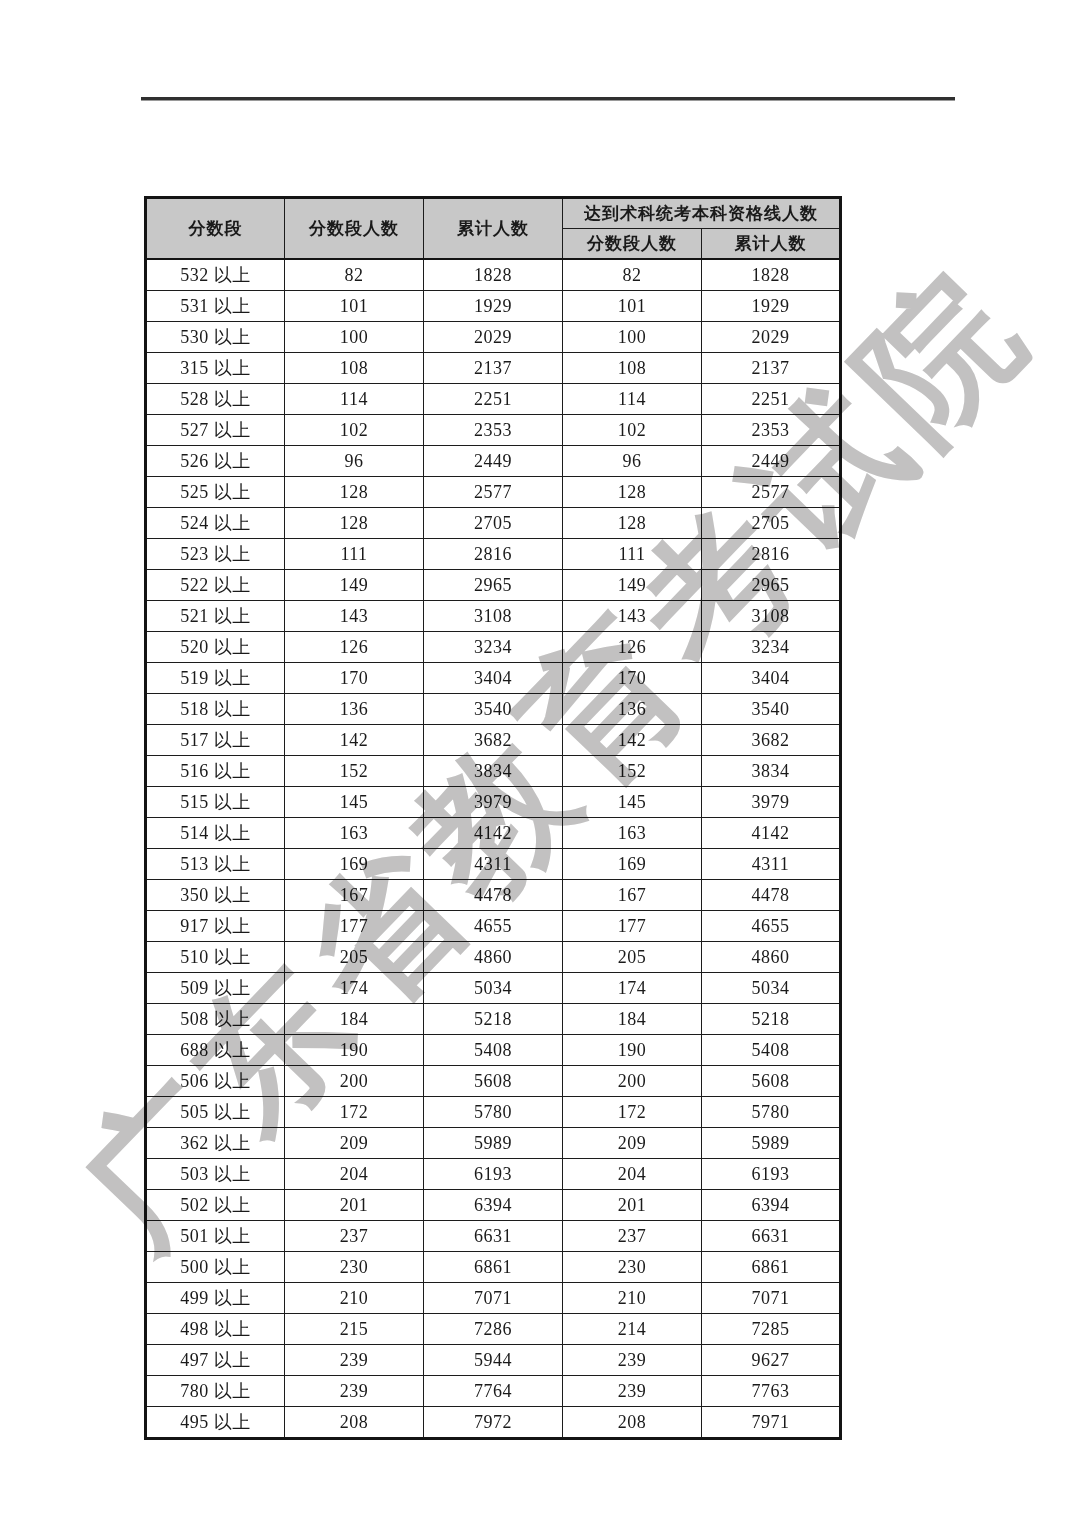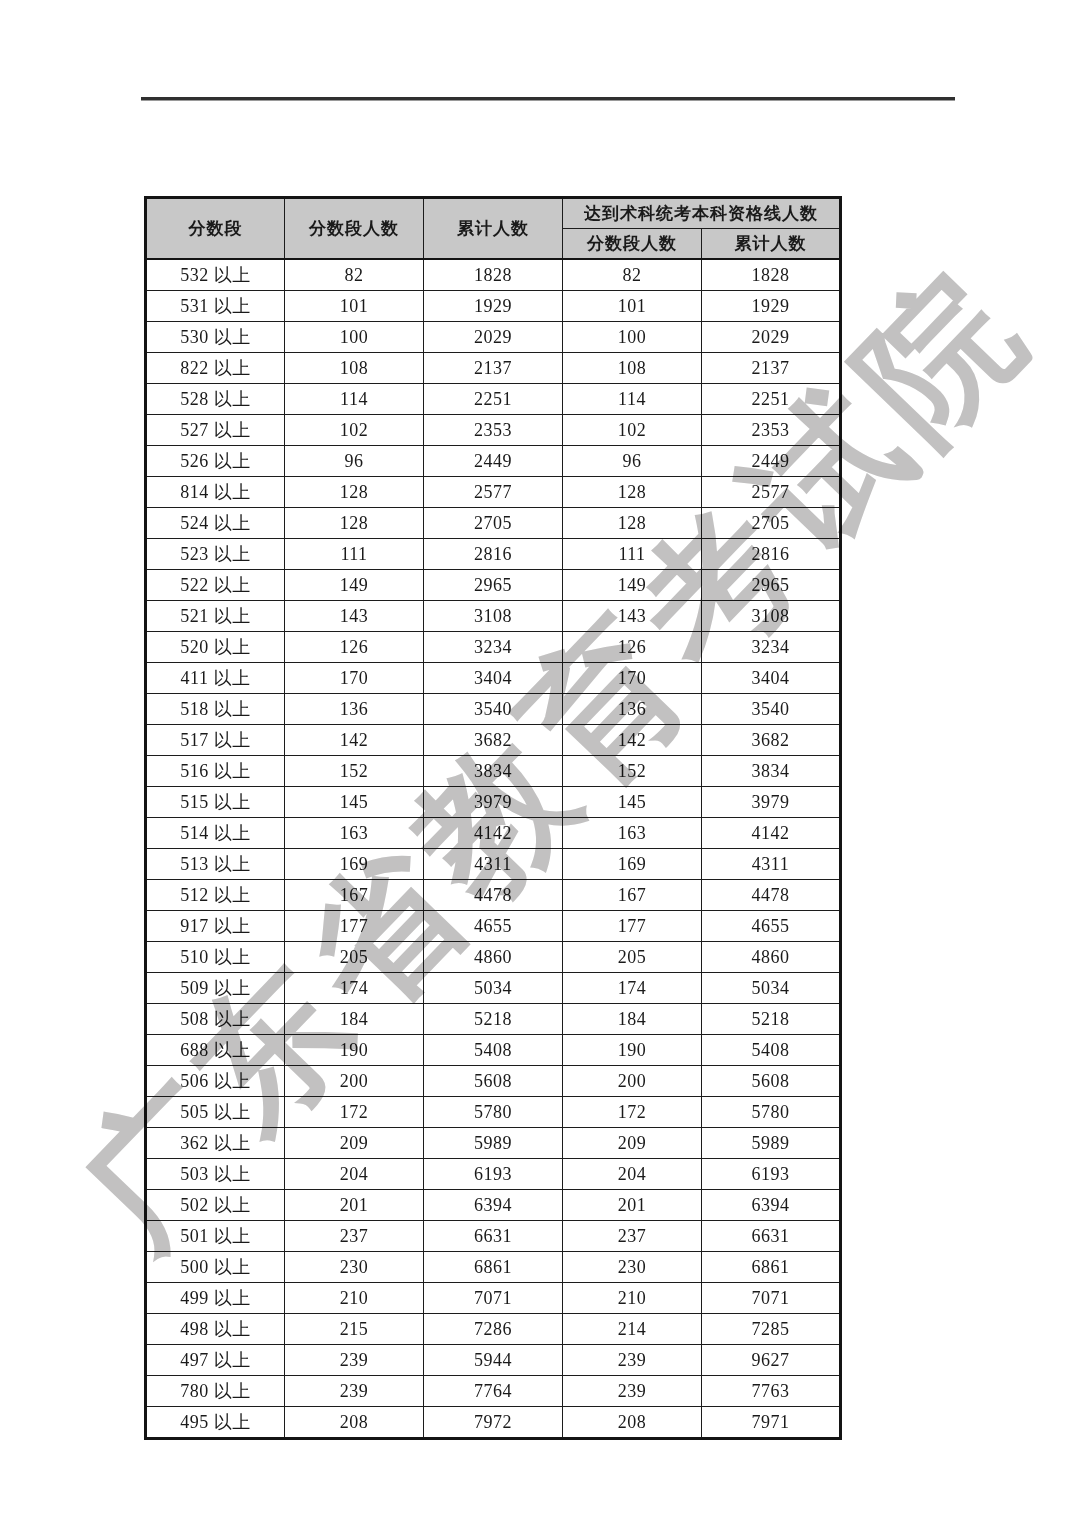--- a/index.html
+++ b/index.html
@@ -120,21 +120,21 @@
     <td>1929</td>
   </tr>
       <tr>
     <td>530 以上</td>
     <td>100</td>
     <td>2029</td>
     <td>100</td>
     <td>2029</td>
   </tr>
       <tr>
-    <td>822 以上</td>
+    <td>315 以上</td>
     <td>108</td>
     <td>2137</td>
     <td>108</td>
     <td>2137</td>
   </tr>
       <tr>
     <td>528 以上</td>
     <td>114</td>
     <td>2251</td>
     <td>114</td>
@@ -148,21 +148,21 @@
     <td>2353</td>
   </tr>
       <tr>
     <td>526 以上</td>
     <td>96</td>
     <td>2449</td>
     <td>96</td>
     <td>2449</td>
   </tr>
       <tr>
-    <td>814 以上</td>
+    <td>525 以上</td>
     <td>128</td>
     <td>2577</td>
     <td>128</td>
     <td>2577</td>
   </tr>
       <tr>
     <td>524 以上</td>
     <td>128</td>
     <td>2705</td>
     <td>128</td>
@@ -190,21 +190,21 @@
     <td>3108</td>
   </tr>
       <tr>
     <td>520 以上</td>
     <td>126</td>
     <td>3234</td>
     <td>126</td>
     <td>3234</td>
   </tr>
       <tr>
-    <td>411 以上</td>
+    <td>519 以上</td>
     <td>170</td>
     <td>3404</td>
     <td>170</td>
     <td>3404</td>
   </tr>
       <tr>
     <td>518 以上</td>
     <td>136</td>
     <td>3540</td>
     <td>136</td>
@@ -239,21 +239,21 @@
     <td>4142</td>
   </tr>
       <tr>
     <td>513 以上</td>
     <td>169</td>
     <td>4311</td>
     <td>169</td>
     <td>4311</td>
   </tr>
       <tr>
-    <td>512 以上</td>
+    <td>350 以上</td>
     <td>167</td>
     <td>4478</td>
     <td>167</td>
     <td>4478</td>
   </tr>
       <tr>
     <td>917 以上</td>
     <td>177</td>
     <td>4655</td>
     <td>177</td>

